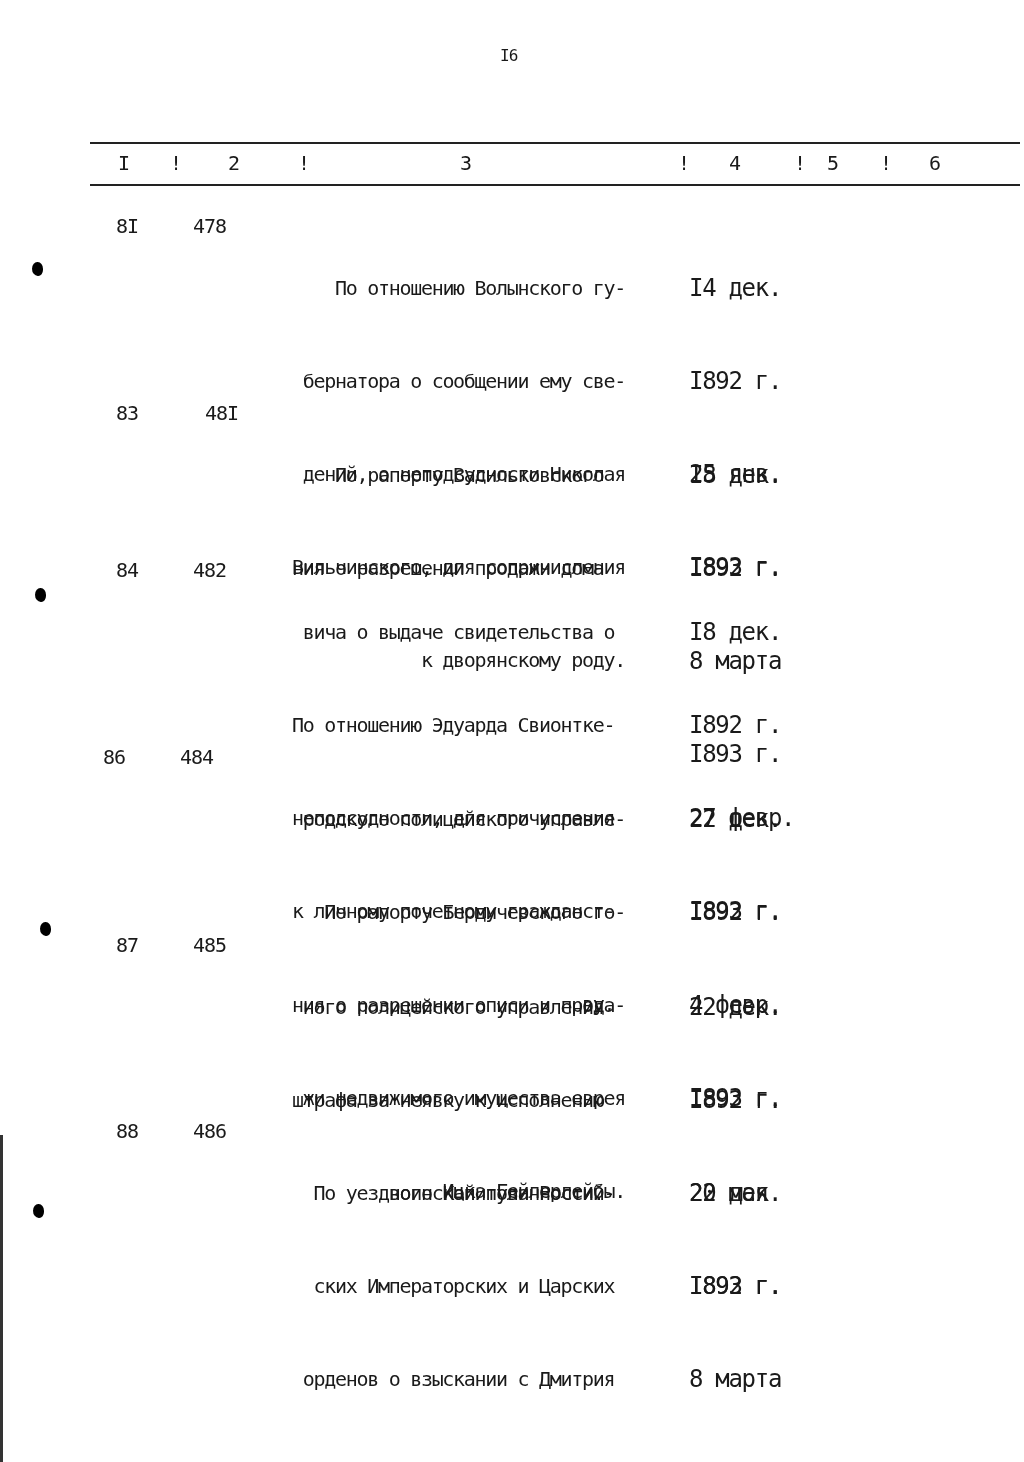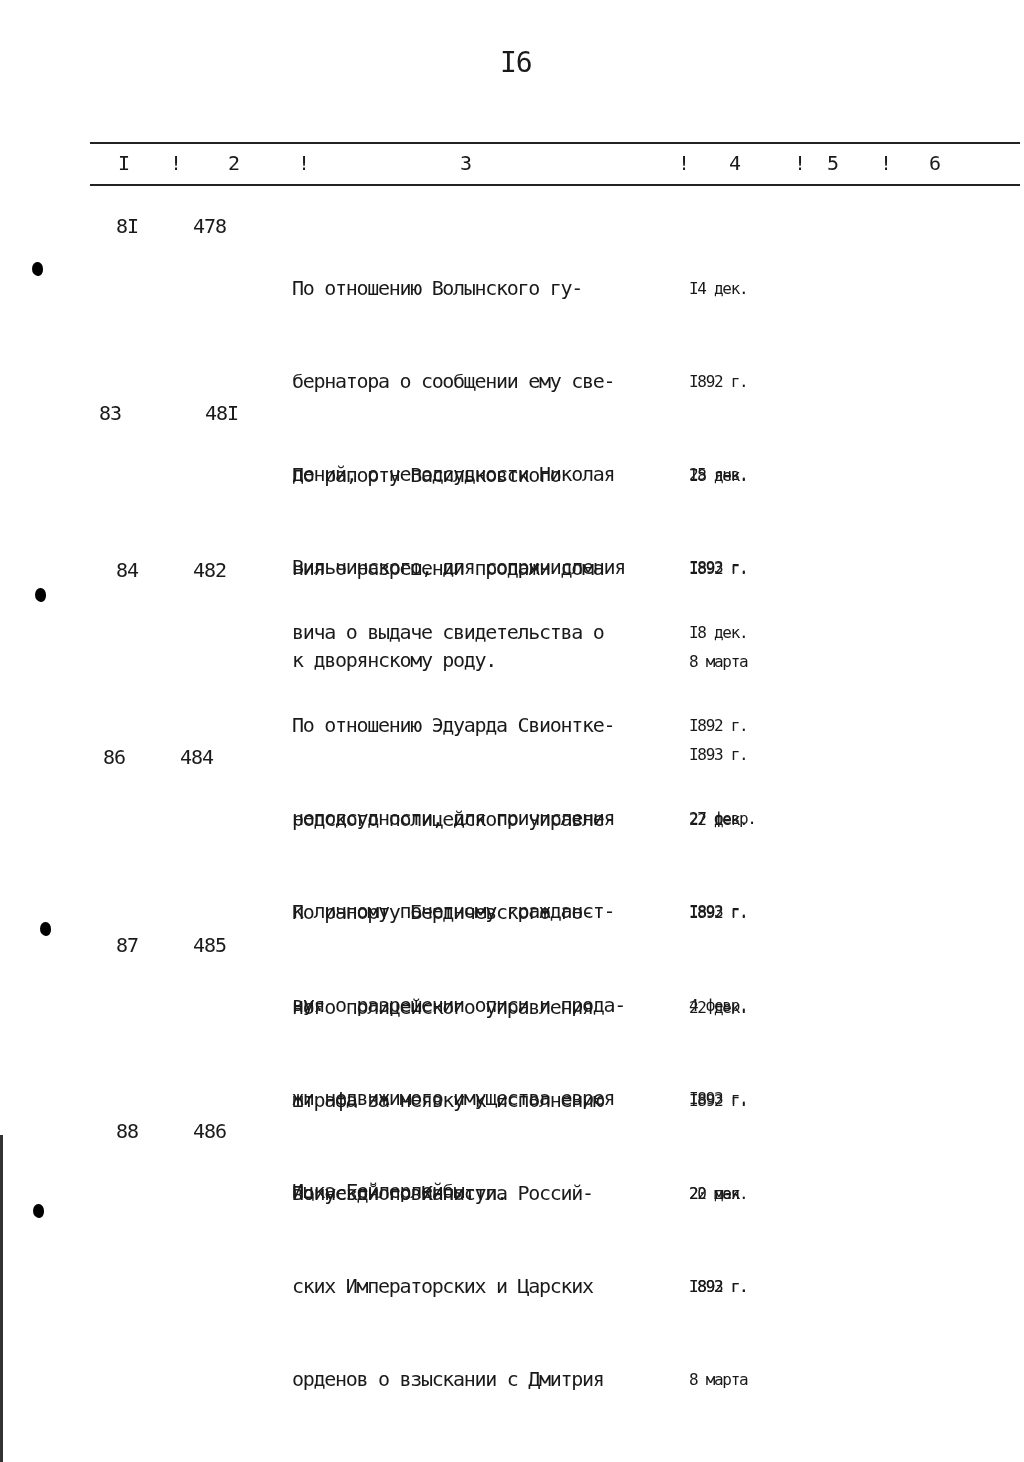--- a/index.html
+++ b/index.html
@@ -2,41 +2,41 @@
 <html><head>
 <meta charset="utf-8">
 <style>
   html, body { margin: 0; padding: 0; background: #ffffff; }
   body {
     width: 1024px; height: 1462px; position: relative; overflow: hidden;
     font-family: "DejaVu Sans Mono", "Liberation Mono", monospace;
     color: #1a1a1a;
   }
   .page-number {
-    position: absolute; left: 500px; top: 46px; font-size: 28px;
+    position: absolute; left: 500px; top: 46px; font-size: 16px;
     letter-spacing: -1px;
   }
   .rule {
     position: absolute; left: 90px; width: 930px; height: 2px; background: #222;
   }
   .rule.top { top: 142px; }
   .rule.bottom { top: 184px; }
   .header-cell {
     position: absolute; top: 150px; font-size: 20px; line-height: 26px;
   }
   .entry { position: absolute; left: 0; width: 1024px; }
   .num {
     position: absolute; font-size: 20px; line-height: 31px; letter-spacing: -1px;
   }
   .desc {
     position: absolute; left: 292px; font-size: 20px; line-height: 31px;
-    white-space: pre; letter-spacing: -1.3px;
+    white-space: pre; letter-spacing: -1.3px; text-align: right;
   }
   .date {
-    position: absolute; left: 689px; font-size: 16px; line-height: 31px;
+    position: absolute; left: 689px; font-size: 24px; line-height: 31px;
     white-space: pre; letter-spacing: -1.3px;
   }
   .line { display: block; height: 31px; }
   .hole {
     position: absolute; width: 11px; height: 14px; background: #000;
     border-radius: 50% 50% 45% 55%;
   }
   .edge {
     position: absolute; left: 0; top: 1135px; width: 3px; height: 327px;
     background: #333;
@@ -75,21 +75,21 @@
   </div>
   <div class="date">
     <span class="line">I4 дек.</span>
     <span class="line">I892 г.</span>
     <span class="line">25 янв.</span>
     <span class="line">I893 г.</span>
   </div>
 </div>
 
 <div class="entry" style="top:398px">
-  <span class="num" style="left:99px">83</span>
+  <span class="num" style="left:116px">83</span>
   <span class="num" style="left:205px">48I</span>
   <div class="desc">
     <span class="line">По рапорту Васильковского</span>
     <span class="line">ния о разрешении продажи дома</span>
   </div>
   <div class="date">
     <span class="line">I8 дек.</span>
     <span class="line">I892 г.</span>
     <span class="line">8 марта</span>
     <span class="line">I893 г.</span>

